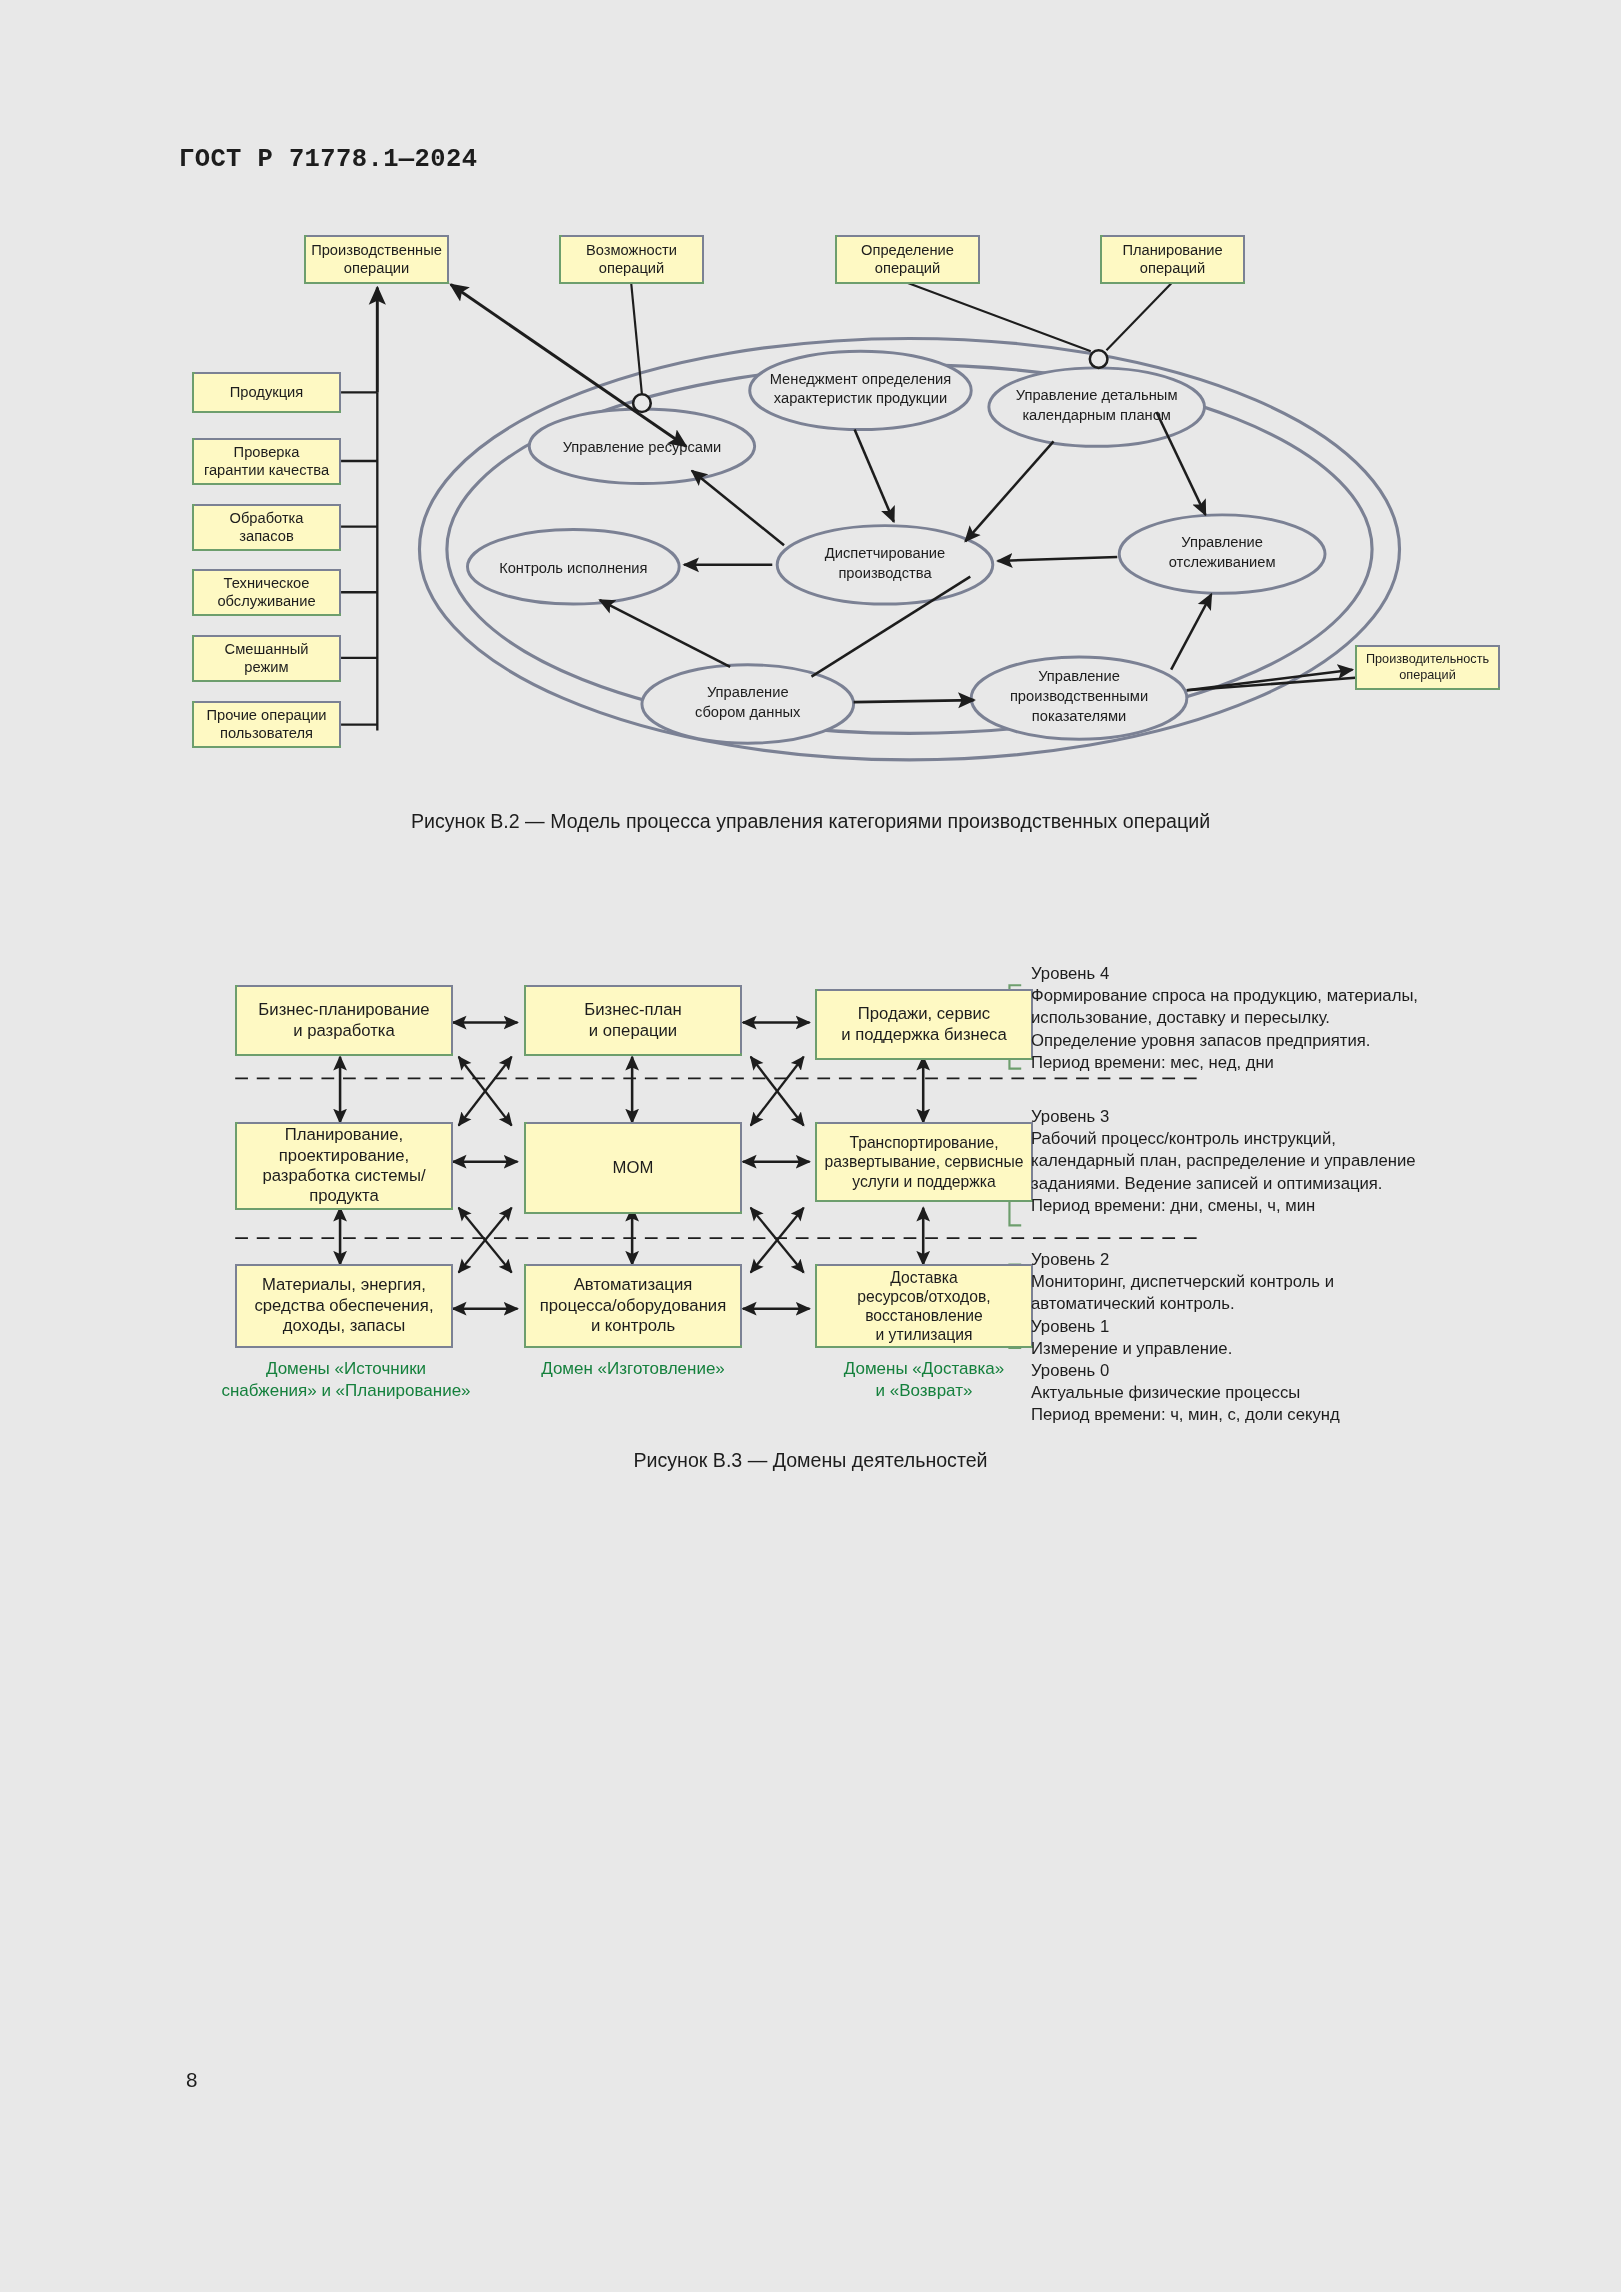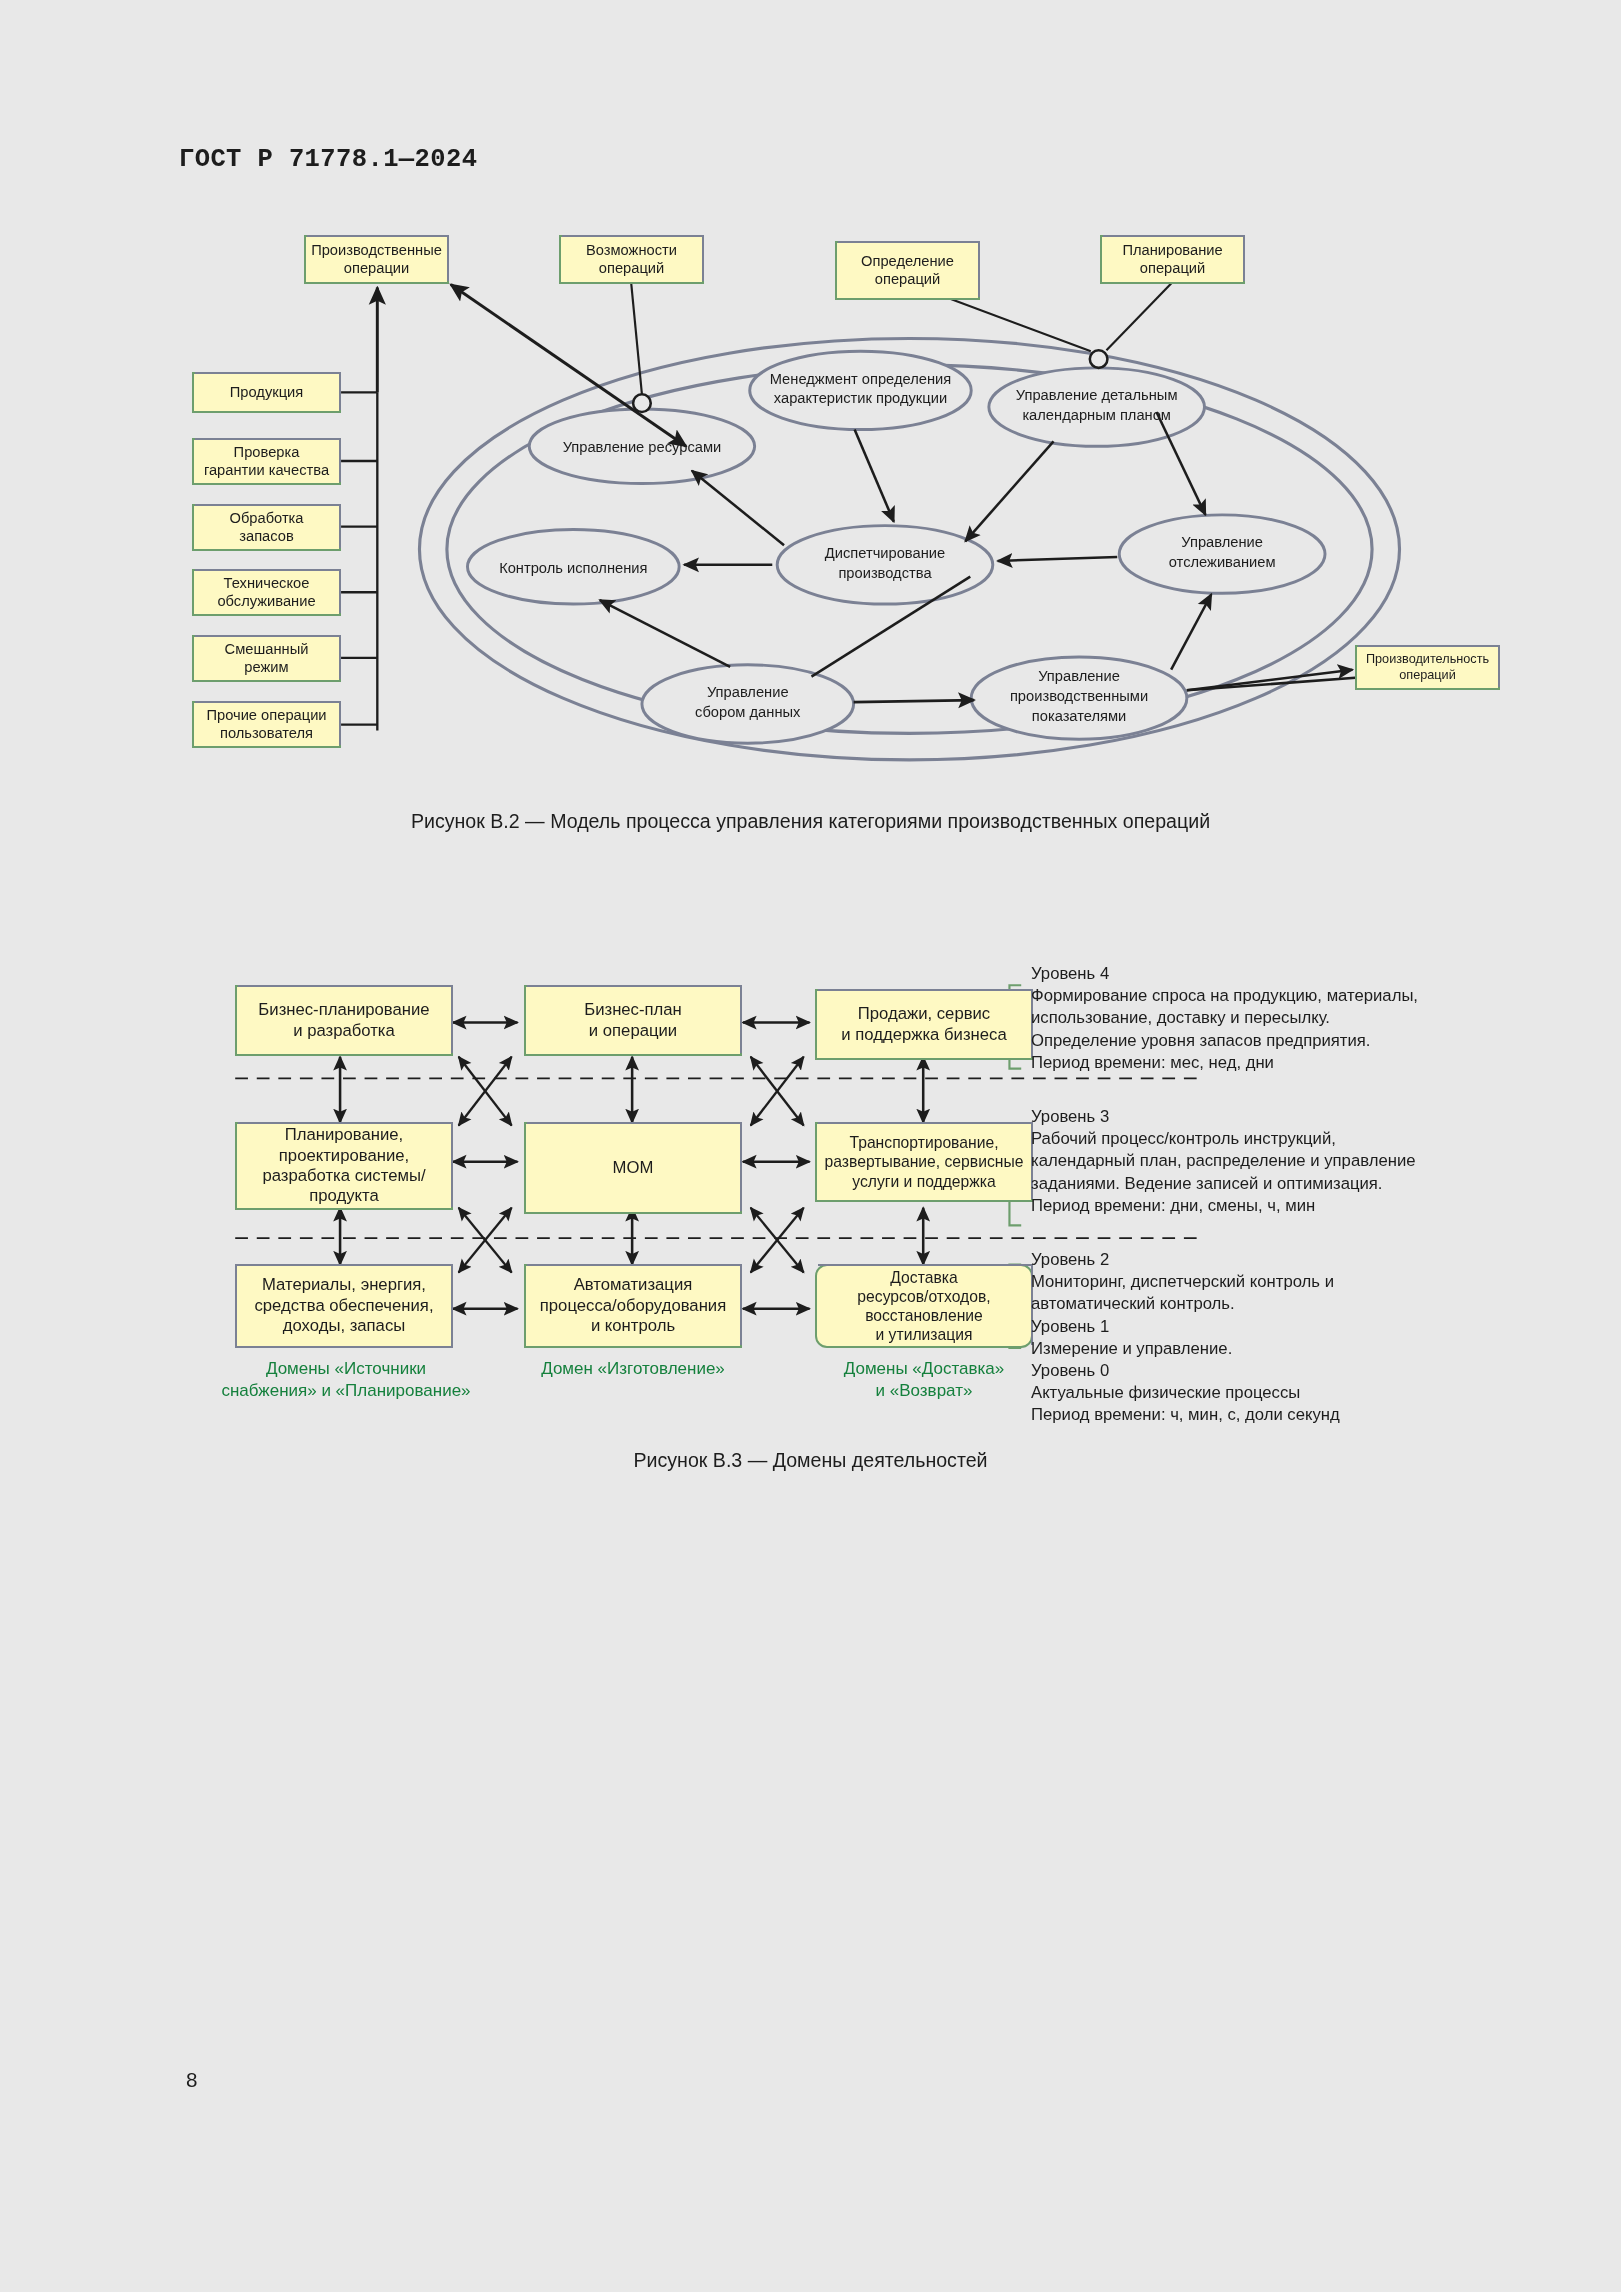--- a/index.html
+++ b/index.html
@@ -190,21 +190,21 @@
     </svg>
 
     <div class="gbox" style="left:304px; top:235px; width:145px; height:49px;">
       <span style="white-space:pre-line">Производственные
 операции</span>
     </div>
     <div class="gbox" style="left:559px; top:235px; width:145px; height:49px;">
       <span style="white-space:pre-line">Возможности
 операций</span>
     </div>
-    <div class="gbox" style="left:835px; top:235px; width:145px; height:59px;margin-top:6px;">
+    <div class="gbox" style="left:835px; top:235px; width:145px; height:49px;">
       <span style="white-space:pre-line">Определение
 операций</span>
     </div>
     <div class="gbox" style="left:1100px; top:235px; width:145px; height:49px;">
       <span style="white-space:pre-line">Планирование
 операций</span>
     </div>
 
     <div class="gbox" style="left:192px; top:372px; width:149px; height:41px;">
       <span style="white-space:pre-line">Продукция</span>
@@ -307,21 +307,21 @@
     <div class="gbox" style="left:235px; top:1264px; width:218px; height:84px; border-color:#7b8194;">
       <span style="white-space:pre-line">Материалы, энергия,
 средства обеспечения,
 доходы, запасы</span>
     </div>
     <div class="gbox" style="left:524px; top:1264px; width:218px; height:84px;">
       <span style="white-space:pre-line">Автоматизация
 процесса/оборудования
 и контроль</span>
     </div>
-    <div class="gbox" style="left:815px; top:1264px; width:218px; height:84px; font-size:15.7px;border-radius:12px;">
+    <div class="gbox" style="left:815px; top:1264px; width:218px; height:84px; font-size:15.7px;">
       <span style="white-space:pre-line">Доставка
 ресурсов/отходов,
 восстановление
 и утилизация</span>
     </div>
 
     <div class="lvl-text" style="left:1031px; top:963px;">Уровень 4
 Формирование спроса на продукцию, материалы,
 использование, доставку и пересылку.
 Определение уровня запасов предприятия.

